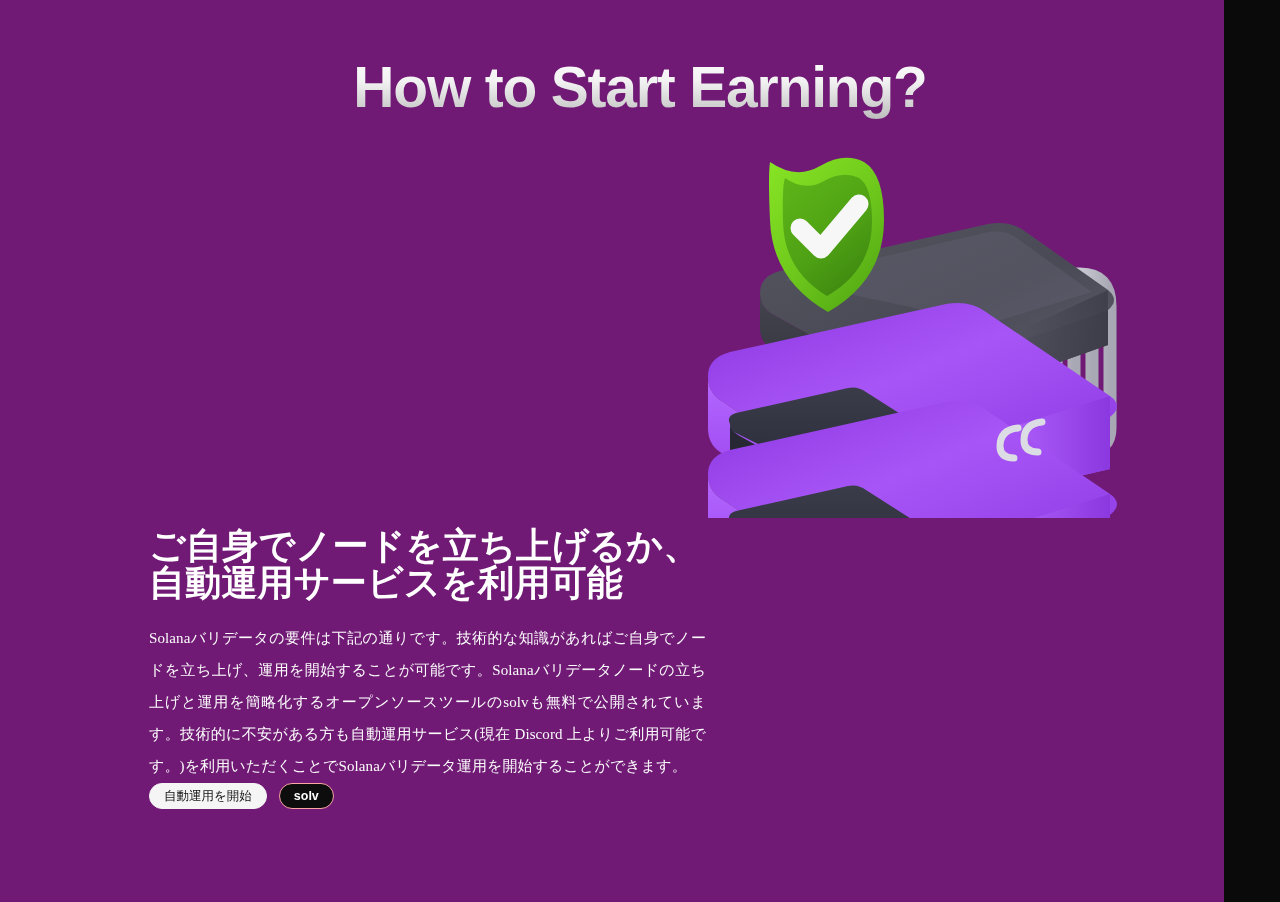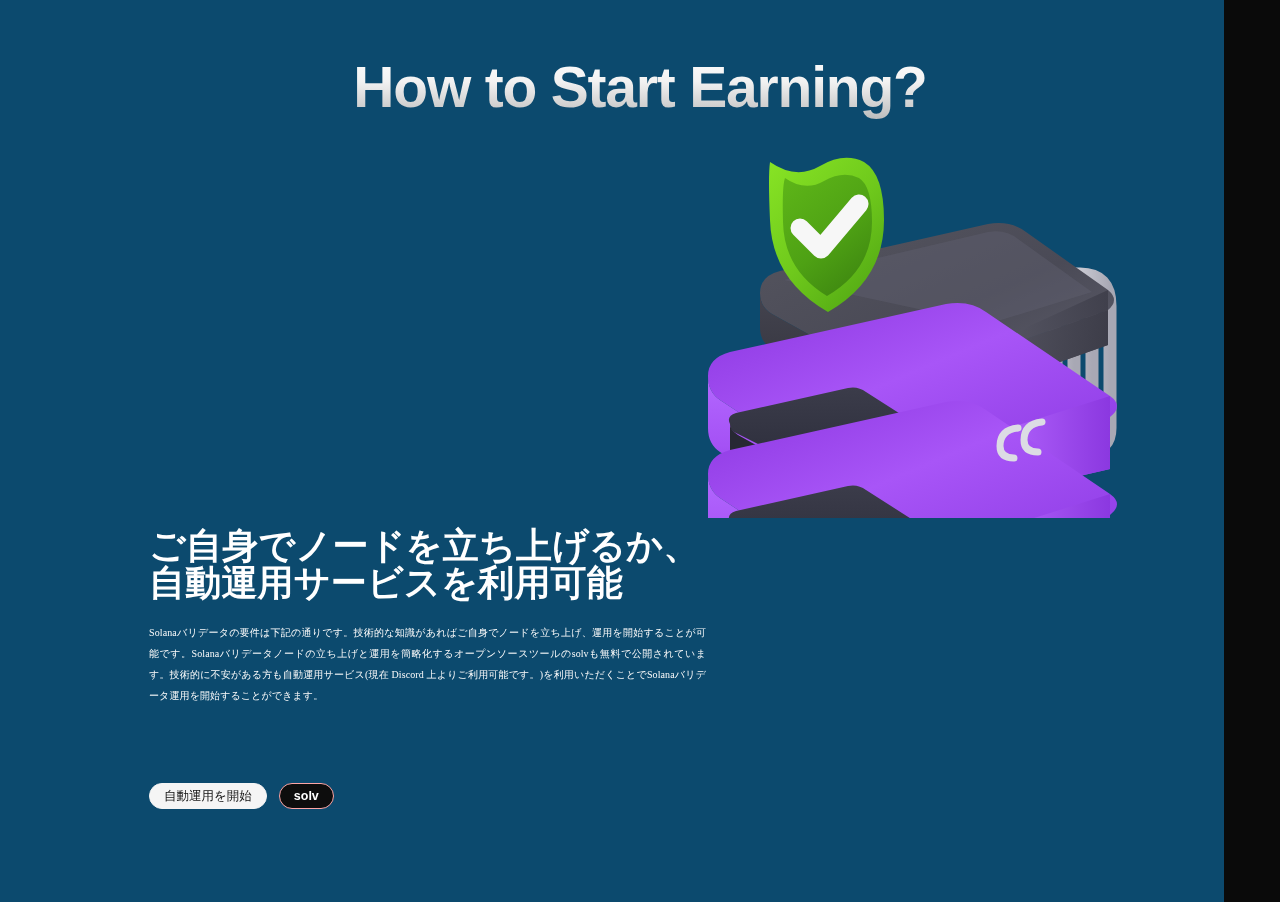--- a/index.html
+++ b/index.html
@@ -2,21 +2,21 @@
 <html><head>
 <meta charset="utf-8">
 <style>
   * { margin:0; padding:0; box-sizing:border-box; }
   html, body {
     width:1280px; height:902px;
     background:#0a0a0a;
     font-family:"Liberation Sans","DejaVu Sans",sans-serif;
     overflow:hidden;
   }
-  #page { position:relative; width:1224px; height:902px; background:#0c4a6e;padding-left:28px; }
+  #page { position:relative; width:1224px; height:902px; background:#701a75;padding-left:28px; }
 
   
   .section-title {
     position:absolute;
     top:52px; left:0; width:1280px;
     text-align:center;
     font-size:57px;
     font-weight:700;
     letter-spacing:-1.2px;
     line-height:70px;
@@ -47,22 +47,22 @@
   .lead-heading {
     font-size:36px;
     font-weight:700;
     line-height:37px;
     color:#ffffff;
     letter-spacing:0.2px;
     margin-bottom:20px;
     white-space:pre-line;
   }
   .lead-body {
-    font-size:10px;
-    line-height:21px;
+    font-size:15px;
+    line-height:32px;
     color:#fbfbfb;
     width:557px;
     letter-spacing:0.1px;
     text-align:justify;
     text-justify:inter-character;
   }
 
   
   .cta-row {
     position:absolute;

